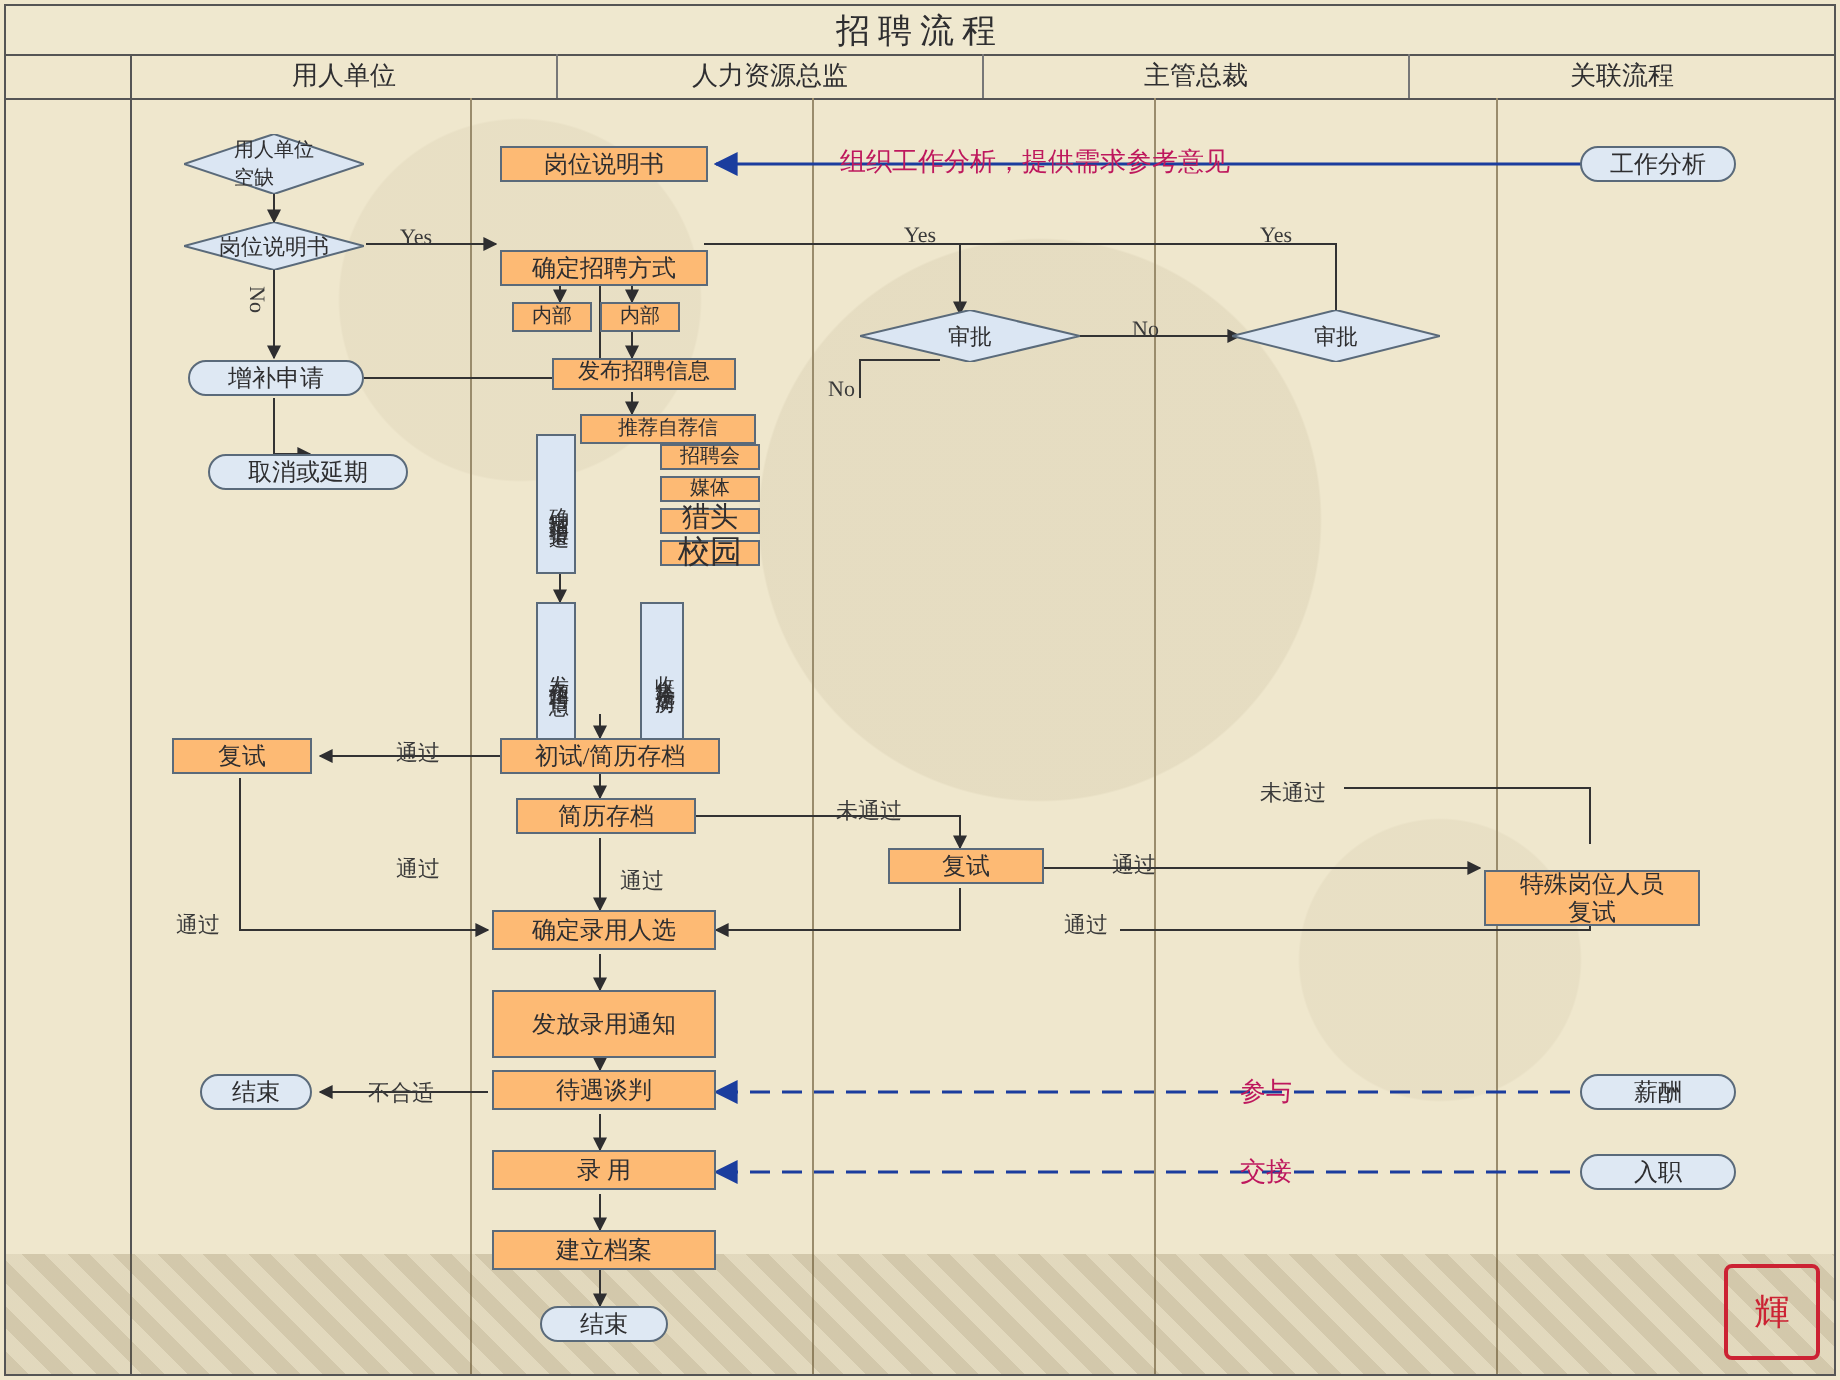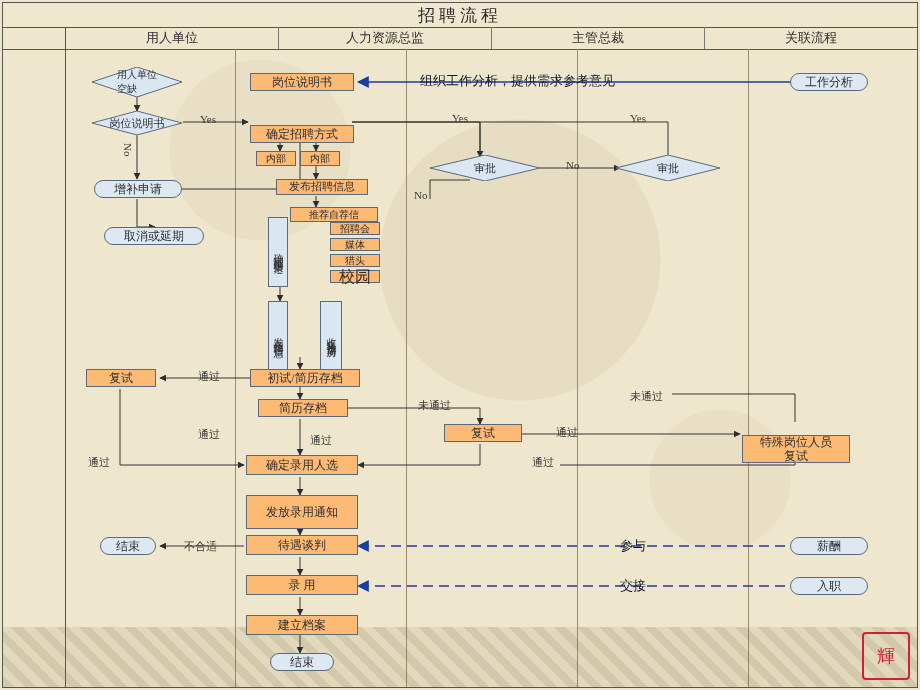--- a/index.html
+++ b/index.html
@@ -56,21 +56,21 @@
     background:#fdba74;border:1px solid #5a6a7a;
   }
   .term{ 
     background:#dee8f3;border:1px solid #5a6a7a;border-radius:10px;
   }
   .block-v{ 
     background:#dbe6f3;border:1px solid #5a6a7a;
     writing-mode:vertical-rl;letter-spacing:2px;
   }
   .lbl{position:absolute;font-size:11px;color:#3a3a3a;}
-  .lbl.blue{color:#0f172a;font-size:13px;}
+  .lbl.blue{color:#be185d;font-size:13px;}
   
   .diamond{position:absolute;}
   .diamond svg{display:block;}
   .diamond .dt{position:absolute;left:0;top:0;width:100%;height:100%;display:flex;align-items:center;justify-content:center;font-size:11px;}
   
   .seal{position:absolute;right:10px;bottom:10px;width:44px;height:44px;border:2px solid #c23;border-radius:4px;display:flex;align-items:center;justify-content:center;color:#c23;font-size:18px;letter-spacing:0;}
   .bottom-band{position:absolute;left:0;right:0;bottom:0;height:60px;
     background:repeating-linear-gradient(45deg,rgba(110,90,50,0.22) 0 8px,rgba(110,90,50,0.10) 8px 16px);}
 </style>
 </head>
@@ -241,21 +241,21 @@
     </div>
 <div class="node proc" style="left:290px;top:158px;width:88px;height:15px;font-size:10px">
       <span>推荐自荐信</span>
     </div>
 <div class="node proc" style="left:330px;top:173px;width:50px;height:13px;font-size:10px">
       <span>招聘会</span>
     </div>
 <div class="node proc" style="left:330px;top:189px;width:50px;height:13px;font-size:10px">
       <span>媒体</span>
     </div>
-<div class="node proc" style="left:330px;top:205px;width:50px;height:13px;font-size:10px">
+<div class="node proc" style="left:330px;top:205px;width:50px;height:13px;font-size:14px">
       <span>猎头</span>
     </div>
 <div class="node proc" style="left:330px;top:221px;width:50px;height:13px;font-size:16px">
       <span>校园</span>
     </div>
 
 <div class="node block-v" style="left:268px;top:168px;width:20px;height:70px;font-size:10px">
       <span>确定招聘渠道</span>
     </div>
 <div class="node block-v" style="left:268px;top:252px;width:20px;height:70px;font-size:10px">

